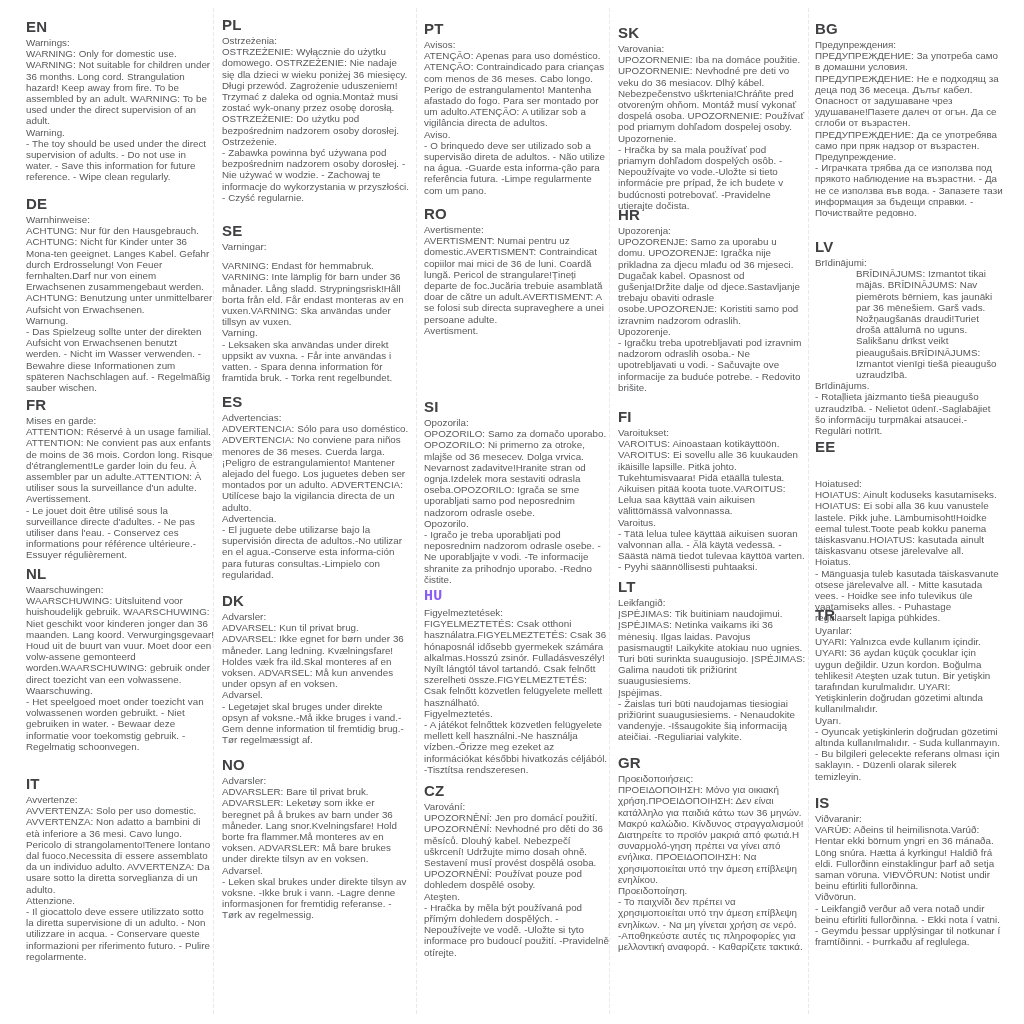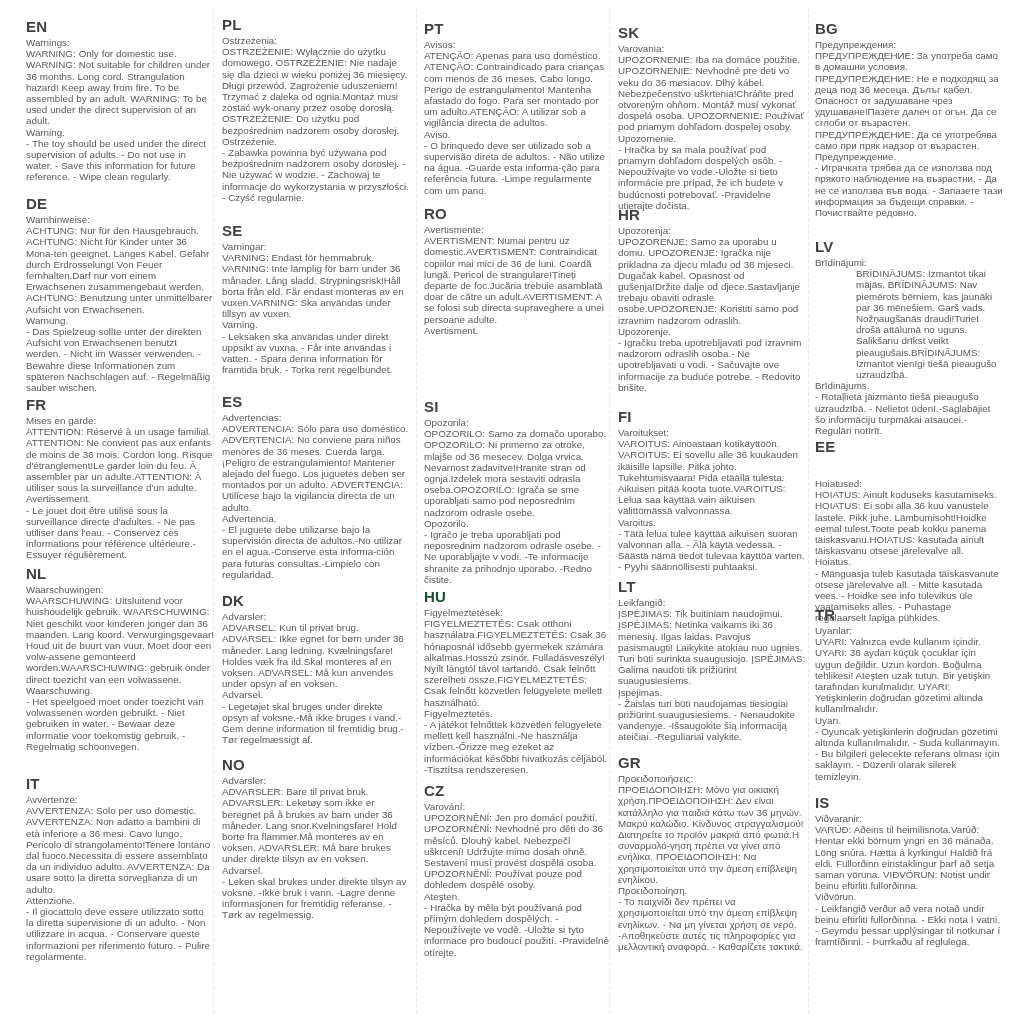--- a/index.html
+++ b/index.html
@@ -72,21 +72,21 @@
       <div class="section" style="top: 16px;">
         <h3 style="color: rgb(65, 64, 66);">PL</h3>
         <p style="color: rgb(88, 89, 91);">Ostrzeżenia:</p>
         <p style="color: rgb(88, 89, 91);">OSTRZEŻENIE: Wyłącznie do użytku domowego. OSTRZEŻENIE: Nie nadaje się dla dzieci w wieku poniżej 36 miesięcy. Długi przewód. Zagrożenie uduszeniem! Trzymać z daleka od ognia.Montaż musi zostać wyk-onany przez osobę dorosłą. OSTRZEŻENIE: Do użytku pod bezpośrednim nadzorem osoby dorosłej.</p>
         <p style="color: rgb(88, 89, 91);">Ostrzeżenie.</p>
         <p style="color: rgb(88, 89, 91);">- Zabawka powinna być używana pod bezpośrednim nadzorem osoby dorosłej. -  Nie używać w wodzie. -  Zachowaj te informacje do wykorzystania w przyszłości. -  Czyść regularnie.</p>
       </div>
       <div class="section" style="top: 222px;">
         <h3 style="color: rgb(65, 64, 66);">SE</h3>
         <p style="color: rgb(88, 89, 91);">Varningar:</p>
-        <p style="color: rgb(88, 89, 91);">VARNING: Endast för hemmabruk. VARNING: Inte lämplig för barn under 36 månader. Lång sladd. Strypningsrisk!Håll borta från eld. Får endast monteras av en vuxen.VARNING: Ska användas under tillsyn av vuxen.</p>
+        <p style="color: rgb(88, 89, 91); margin-top: 8px;">VARNING: Endast för hemmabruk. VARNING: Inte lämplig för barn under 36 månader. Lång sladd. Strypningsrisk!Håll borta från eld. Får endast monteras av en vuxen.VARNING: Ska användas under tillsyn av vuxen.</p>
         <p style="color: rgb(88, 89, 91);">Varning.</p>
         <p style="color: rgb(88, 89, 91);">- Leksaken ska användas under direkt uppsikt av vuxna. -  Får inte användas i vatten. -  Spara denna information för framtida bruk. -  Torka rent regelbundet.</p>
       </div>
       <div class="section" style="top: 393px;">
         <h3 style="color: rgb(65, 64, 66);">ES</h3>
         <p style="color: rgb(88, 89, 91);">Advertencias:</p>
         <p style="color: rgb(88, 89, 91);">ADVERTENCIA: Sólo para uso doméstico. ADVERTENCIA: No conviene para niños menores de 36 meses. Cuerda larga. ¡Peligro de estrangulamiento! Mantener alejado del fuego. Los juguetes deben ser montados por un adulto. ADVERTENCIA: Utilícese bajo la vigilancia directa de un adulto.</p>
         <p style="color: rgb(88, 89, 91);">Advertencia.</p>
         <p style="color: rgb(88, 89, 91);">- El juguete debe utilizarse bajo la supervisión directa de adultos.-No utilizar en el agua.-Conserve esta informa-ción para futuras consultas.-Limpielo con regularidad.</p>
       </div>
@@ -120,21 +120,21 @@
         <p style="color: rgb(88, 89, 91);">Avertisment.</p>
       </div>
       <div class="section" style="top: 398px;">
         <h3 style="color: rgb(65, 64, 66);">SI</h3>
         <p style="color: rgb(88, 89, 91);">Opozorila:</p>
         <p style="color: rgb(88, 89, 91);">OPOZORILO: Samo za domačo uporabo. OPOZORILO: Ni primerno za otroke, mlajše od 36 mesecev. Dolga vrvica. Nevarnost zadavitve!Hranite stran od ognja.Izdelek mora sestaviti odrasla oseba.OPOZORILO: Igrača se sme uporabljati samo pod neposrednim nadzorom odrasle osebe.</p>
         <p style="color: rgb(88, 89, 91);">Opozorilo.</p>
         <p style="color: rgb(88, 89, 91);">- Igračo je treba uporabljati pod neposrednim nadzorom odrasle osebe. -  Ne uporabljajte v vodi. -Te informacije shranite za prihodnjo uporabo. -Redno čistite.</p>
       </div>
       <div class="section" style="top: 588px;">
-        <h3 style="color: #14532d;">HU</h3>
+        <h3 style="color: #8b5cf6; font-family: Liberation Mono, monospace;">HU</h3>
         <p style="color: rgb(88, 89, 91);">Figyelmeztetések:</p>
         <p style="color: rgb(88, 89, 91);">FIGYELMEZTETÉS: Csak otthoni használatra.FIGYELMEZTETÉS: Csak 36 hónaposnál idősebb gyermekek számára alkalmas.Hosszú zsinór. Fulladásveszély! Nyílt lángtól távol tartandó. Csak felnőtt szerelheti össze.FIGYELMEZTETÉS: Csak felnőtt közvetlen felügyelete mellett használható.</p>
         <p style="color: rgb(88, 89, 91);">Figyelmeztetés.</p>
         <p style="color: rgb(88, 89, 91);">- A játékot felnőttek közvetlen felügyelete mellett kell használni.-Ne használja vízben.-Őrizze meg ezeket az információkat későbbi hivatkozás céljából. -Tisztítsa rendszeresen.</p>
       </div>
       <div class="section" style="top: 782px;">
         <h3 style="color: rgb(65, 64, 66);">CZ</h3>
         <p style="color: rgb(88, 89, 91);">Varování:</p>
         <p style="color: rgb(88, 89, 91);">UPOZORNĚNÍ: Jen pro domácí použití. UPOZORNĚNÍ: Nevhodné pro děti do 36 měsíců. Dlouhý kabel. Nebezpečí uškrcení! Udržujte mimo dosah ohně. Sestavení musí provést dospělá osoba. UPOZORNĚNÍ: Používat pouze pod dohledem dospělé osoby.</p>
         <p style="color: rgb(88, 89, 91);">Ateşten.</p>

